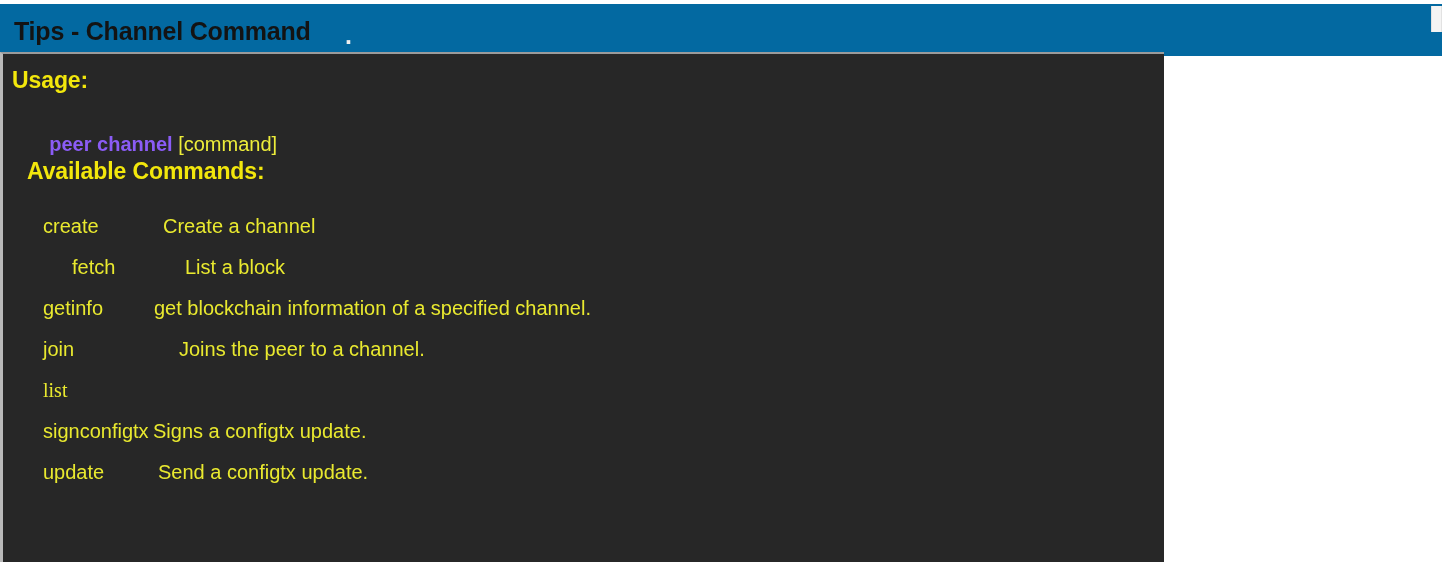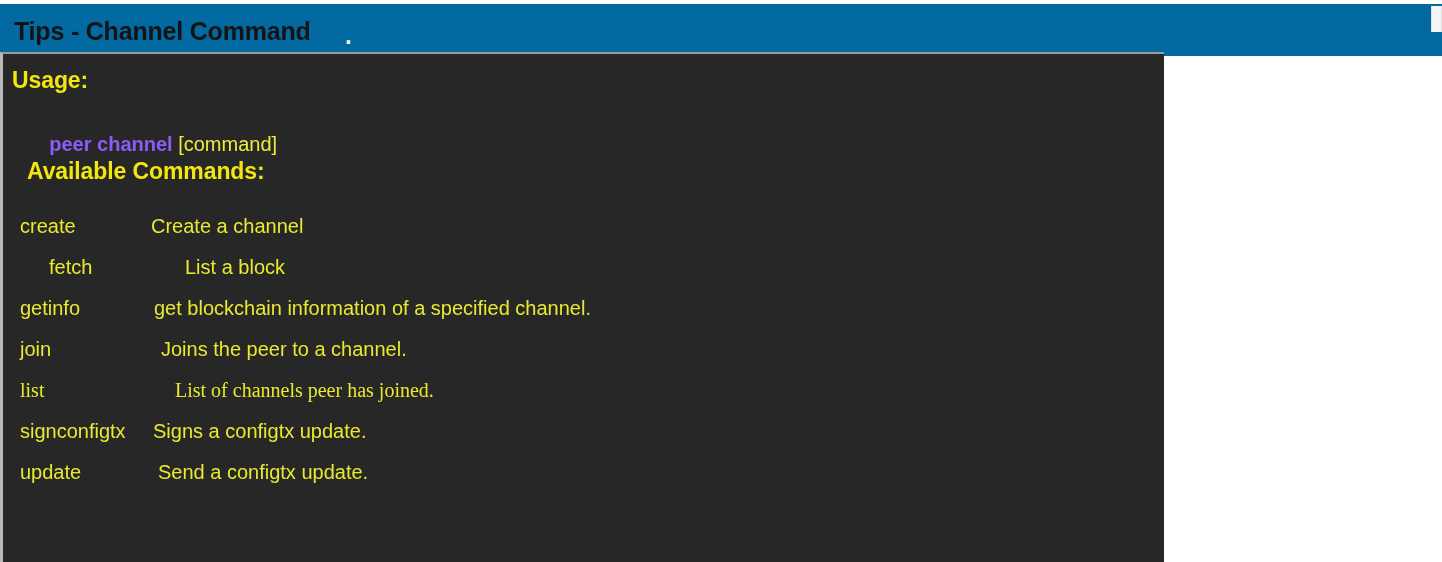--- a/index.html
+++ b/index.html
@@ -110,21 +110,21 @@
     position: absolute;
     left: 0;
     width: 1439px;
     height: 41px;
     font-size: 20px;
     color: #e9e92f;
     white-space: pre;
   }
   .cmd-name {
     position: absolute;
-    left: 17px;
+    left: 40px;
     top: 0;
     white-space: pre;
   }
   .cmd-desc {
     position: absolute;
     top: 0;
     white-space: pre;
   }
 </style>
 </head>
@@ -140,22 +140,22 @@
 
   <div id="usage-head" class="term-line section-head">Usage:</div>
 
   <div id="usage-line" class="term-line">
     <span class="cmd-strong">peer channel</span><span class="cmd-arg"> </span><span class="cmd-arg">[command]</span>
   </div>
 
   <div id="commands-head" class="term-line section-head">Available Commands:</div>
 
   <div id="commands-list">
-      <div class="cmd-row" style="top: 161px;"><span class="cmd-name">create</span><span class="cmd-desc" style="left: 148px; text-align: center;">Create a channel</span></div>
+      <div class="cmd-row" style="top: 161px;"><span class="cmd-name">create</span><span class="cmd-desc" style="left: 160px; text-align: center;">Create a channel</span></div>
       <div class="cmd-row" style="top: 202px; margin-left: 29px;"><span class="cmd-name">fetch</span><span class="cmd-desc" style="left: 153px;">List a block</span></div>
       <div class="cmd-row" style="top: 243px; text-align: center;"><span class="cmd-name">getinfo</span><span class="cmd-desc" style="left: 151px;">get blockchain information of a specified channel.</span></div>
-      <div class="cmd-row" style="top: 284px;"><span class="cmd-name">join</span><span class="cmd-desc" style="left: 158px;">Joins the peer to a channel.</span></div>
-      <div class="cmd-row" style="top: 325px; font-family: Liberation Serif, serif;"><span class="cmd-name">list</span><span class="cmd-desc" style="left: 172px;">List of channels peer has joined.</span></div>
+      <div class="cmd-row" style="top: 284px;"><span class="cmd-name">join</span><span class="cmd-desc" style="left: 176px;">Joins the peer to a channel.</span></div>
+      <div class="cmd-row" style="top: 325px; font-family: Liberation Serif, serif;"><span class="cmd-name">list</span></div>
       <div class="cmd-row" style="top: 366px;"><span class="cmd-name">signconfigtx</span><span class="cmd-desc" style="left: 150px;">Signs a configtx update.</span></div>
       <div class="cmd-row" style="top: 407px;"><span class="cmd-name">update</span><span class="cmd-desc" style="left: 155px;">Send a configtx update.</span></div>
     </div>
 
 </div>
 
 </body></html>

